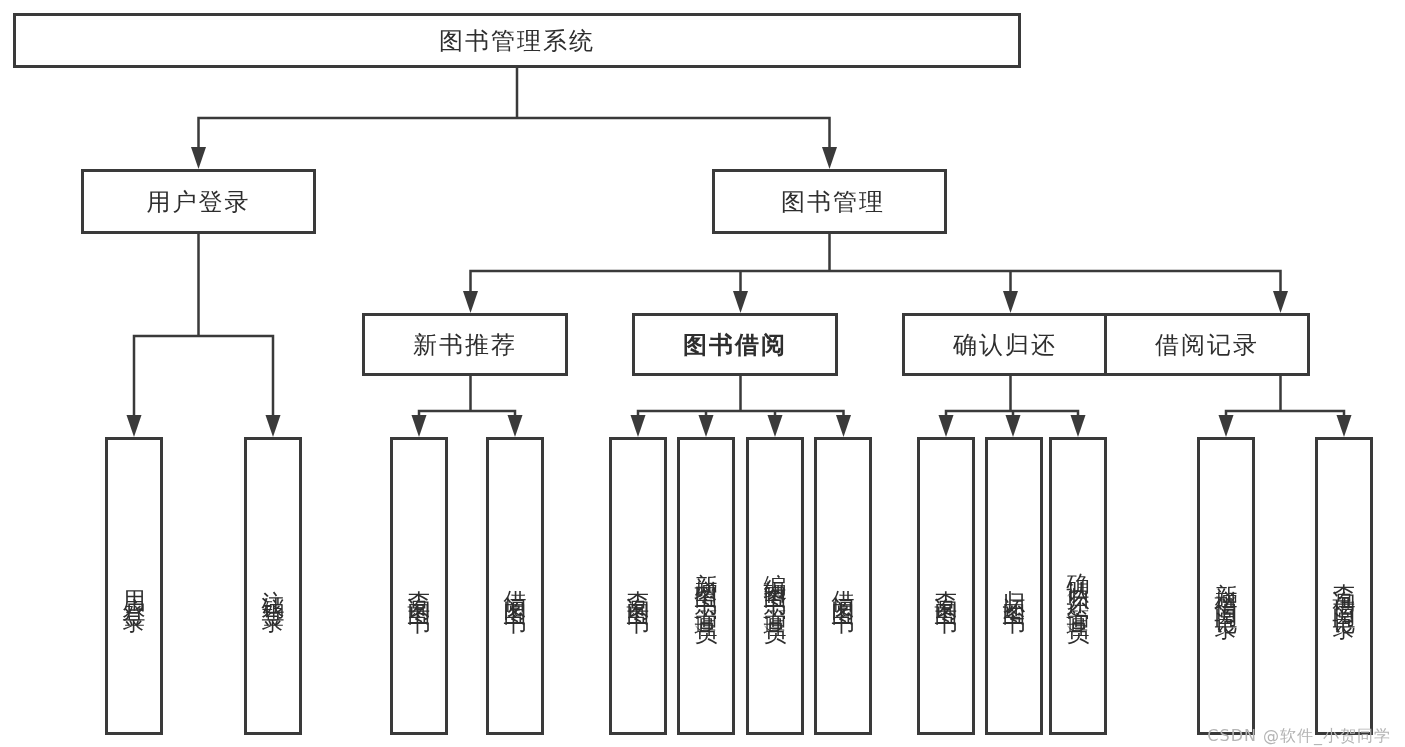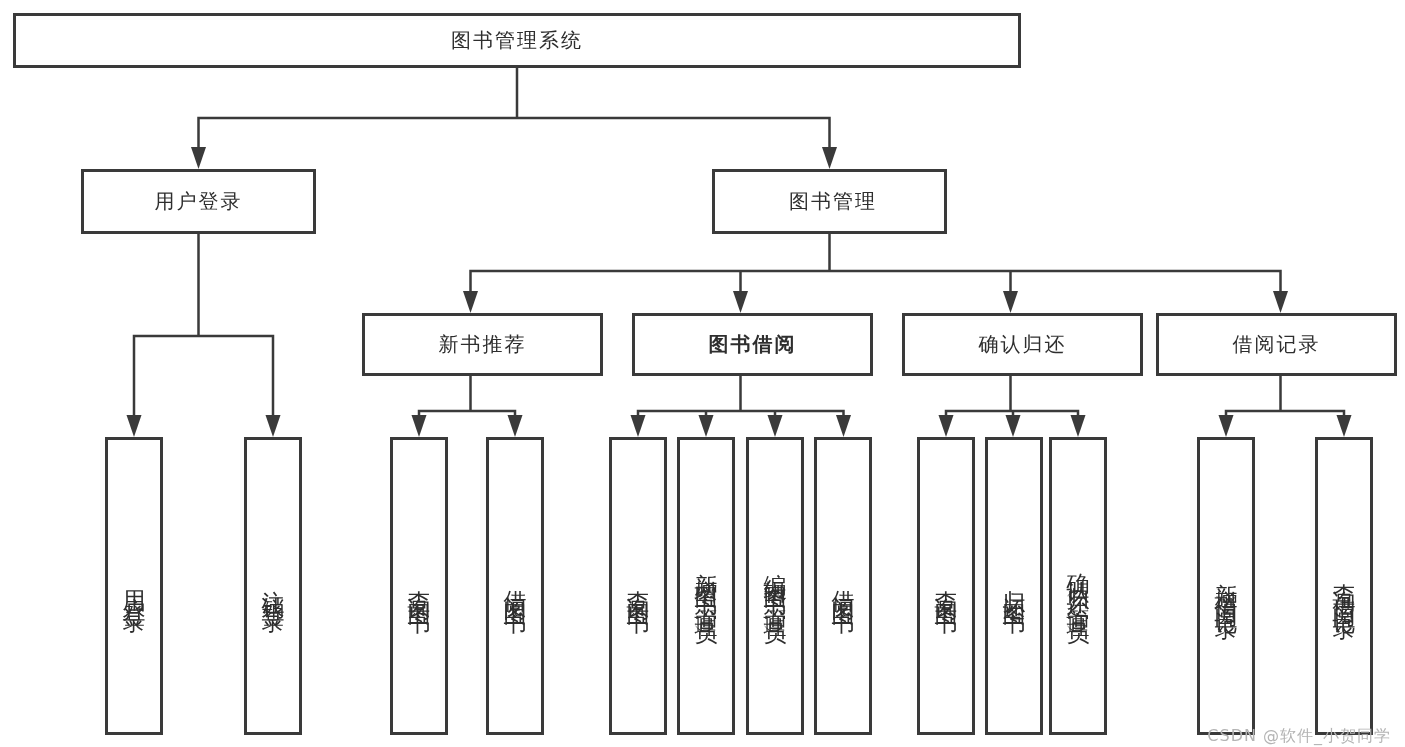--- a/index.html
+++ b/index.html
@@ -28,35 +28,35 @@
     box-sizing: border-box;
     border: 3px solid #3a3a3a;
     background: #ffffff;
     display: flex;
     align-items: center;
     justify-content: center;
     color: #2e2e2e;
     z-index: 2;
   }
   .hbox {
-    font-size: 20px;
+    font-size: 24px;
     letter-spacing: 2px;
     white-space: nowrap;
   }
   .root {
     left: 13px; top: 13px;
     width: 1008px; height: 55px;
   }
   .lvl2 {
     top: 169px;
     width: 235px; height: 65px;
   }
   .lvl3 {
     top: 313px;
-    width: 241px; height: 63px;
+    width: 206px; height: 63px;
   }
   .leaf {
     top: 437px;
     width: 58px; height: 298px;
   }
   .leaf span {
     writing-mode: vertical-rl;
     text-orientation: mixed;
     font-size: 23px;
     letter-spacing: 7px;
@@ -120,21 +120,21 @@
   </svg>
 
   <div class="box root hbox">图书管理系统</div>
 
   <div class="box lvl2 hbox" style="left:81px;">用户登录</div>
   <div class="box lvl2 hbox" style="left:712px;padding-left:7px;">图书管理</div>
 
   <div class="box lvl3 hbox" style="left:362px;">新书推荐</div>
   <div class="box lvl3 hbox" style="left:632px;font-weight:bold;">图书借阅</div>
   <div class="box lvl3 hbox" style="left:902px;">确认归还</div>
-  <div class="box lvl3 hbox" style="left:1156px;">借阅记录</div>
+  <div class="box lvl3 hbox" style="left:1104px;">借阅记录</div>
 
   <div class="box leaf" style="left:105px;">
     <span>用户登录</span>
   </div>
   <div class="box leaf" style="left:244px;">
     <span>注销登录</span>
   </div>
 
   <div class="box leaf" style="left:390px;">
     <span>查询图书</span>

